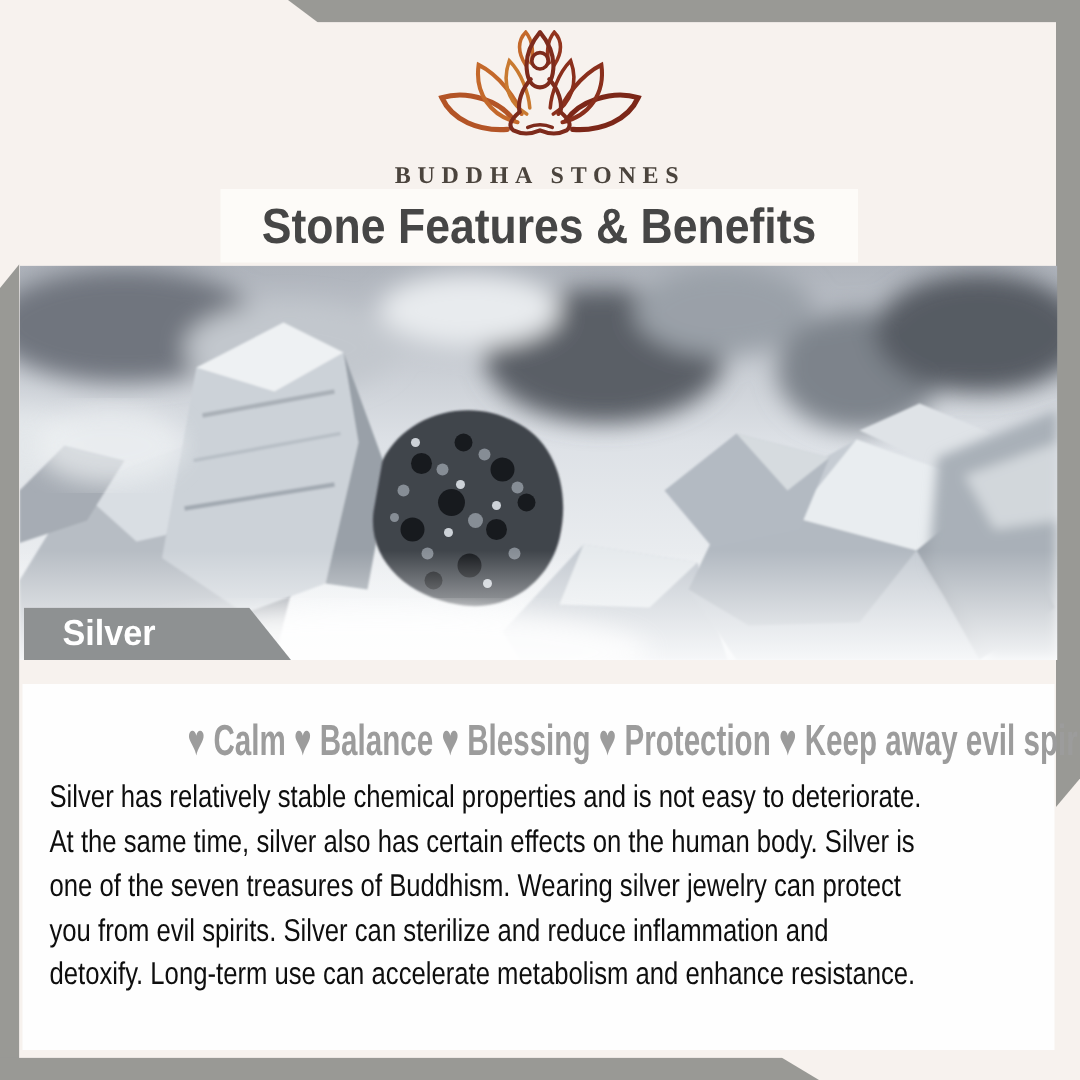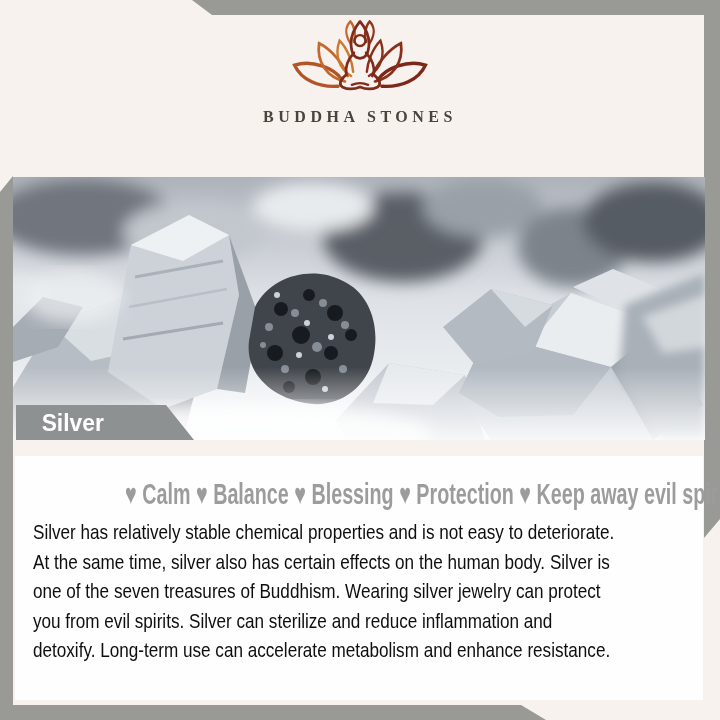--- a/index.html
+++ b/index.html
@@ -77,20 +77,23 @@
       <path d="M110,2 C100,14 96,26 97,38 C98,50 103,56 110,56 C117,56 122,50 123,38 C124,26 120,14 110,2 Z" stroke="#7e2b1c" stroke-width="4" fill="none" stroke-linejoin="round"></path>
       <circle cx="110" cy="30" r="8" stroke="#7e2b1c" stroke-width="3.5" fill="none"></circle>
       <path d="M101,48 C92,58 88,70 90,80" stroke="#7e2b1c" stroke-width="4" fill="none" stroke-linecap="round"></path>
       <path d="M119,48 C128,58 132,70 130,80" stroke="#7e2b1c" stroke-width="4" fill="none" stroke-linecap="round"></path>
       <path d="M90,80 Q76,92 84,98 Q96,104 110,98 Q124,104 136,98 Q144,92 130,80" stroke="#7e2b1c" stroke-width="4" fill="none" stroke-linecap="round" stroke-linejoin="round"></path>
       <path d="M98,95 Q110,90 122,95" stroke="#7e2b1c" stroke-width="3.5" fill="none" stroke-linecap="round"></path>
     </svg>
     <div class="brand-name">BUDDHA STONES</div>
   </div>
 
+  <div class="banner">
+    <div class="banner-title">Stone Features &amp; Benefits</div>
+  </div>
 
   <div class="photo">
     <svg width="692" height="263" viewBox="0 0 692 263">
       <defs>
         <linearGradient id="bg" x1="0" y1="0" x2="0" y2="1">
           <stop offset="0" stop-color="#aeb3bb"></stop>
           <stop offset="0.45" stop-color="#dde1e6"></stop>
           <stop offset="1" stop-color="#f5f7f8"></stop>
         </linearGradient>
         <linearGradient id="fog" x1="0" y1="0" x2="0" y2="1">

